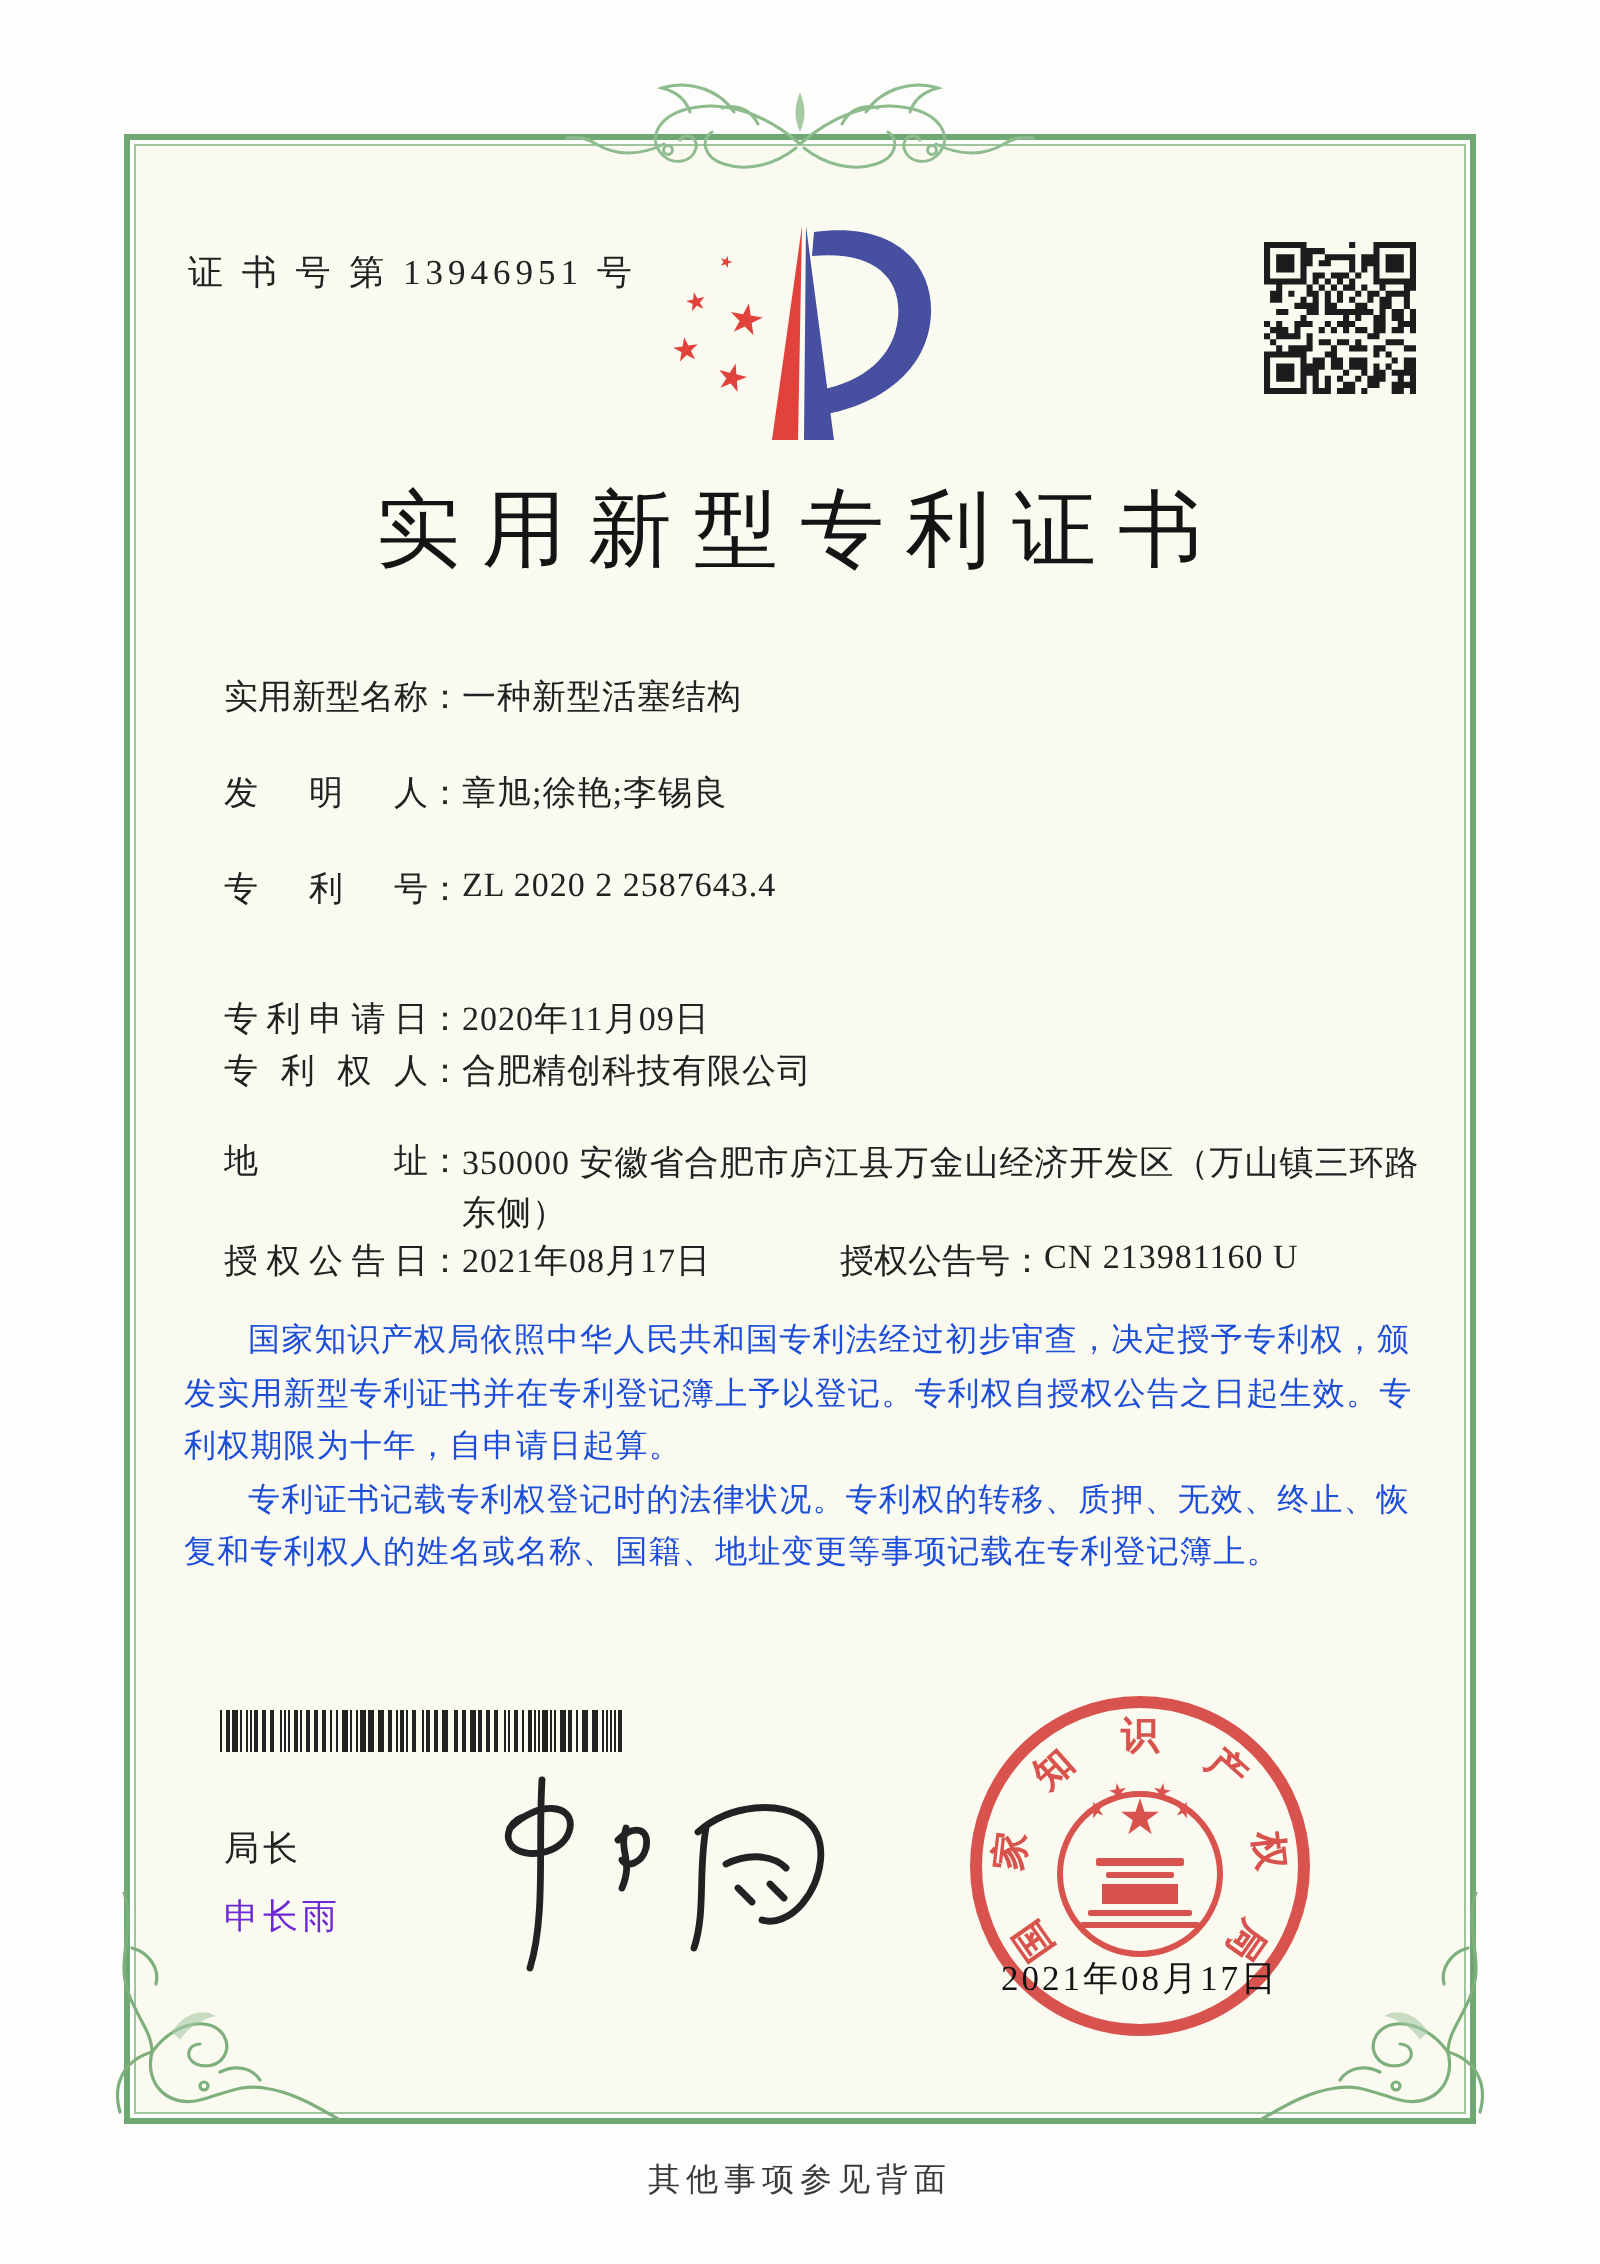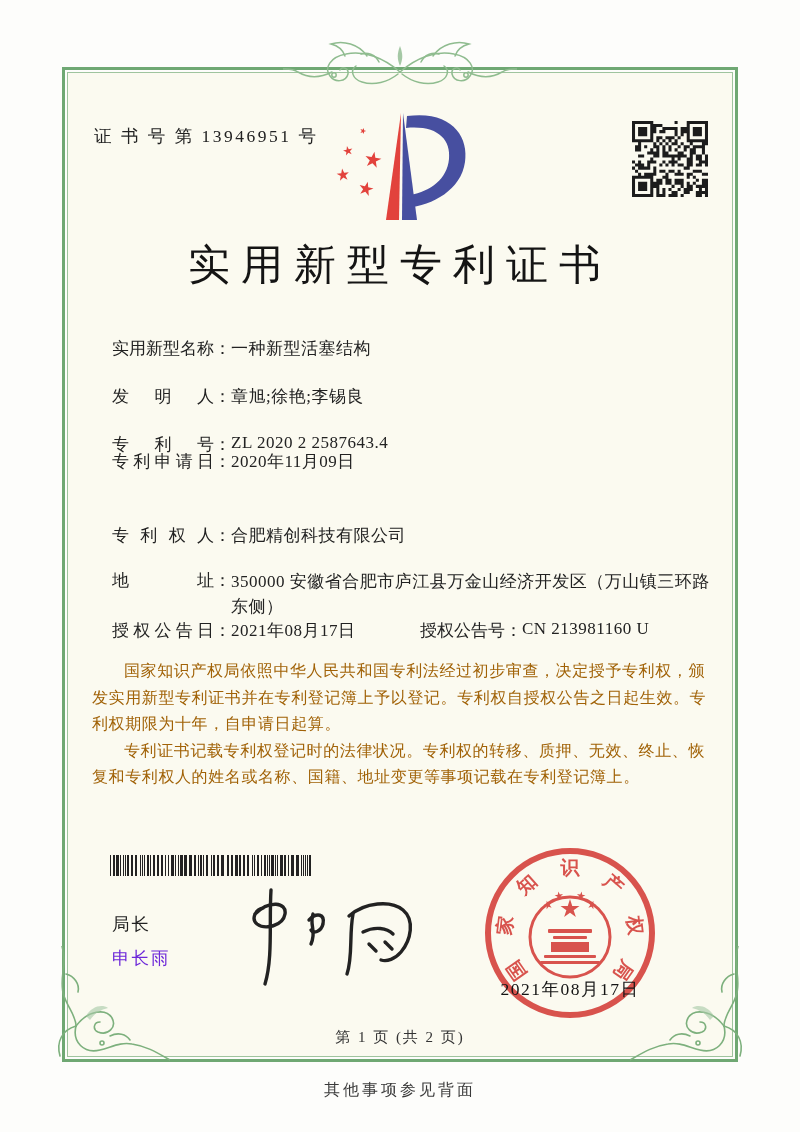--- a/index.html
+++ b/index.html
@@ -43,21 +43,21 @@
   .flabel{display:inline-block;width:102px;text-align:justify;text-align-last:justify;vertical-align:top;}
   .fcolon{display:inline-block;vertical-align:top;}
   .fvalue{display:inline-block;vertical-align:top;letter-spacing:0.5px;}
   .row.addr{white-space:normal;}
   .row.addr .fvalue{width:480px;line-height:25px;}
   .pair2{position:absolute;left:308px;top:0;white-space:nowrap;}
 
   
   .paras{
     position:absolute;left:92px;top:658px;width:620px;
-    font-size:16px;line-height:26.5px;letter-spacing:0.6px;color:#a16207;
+    font-size:16px;line-height:26.5px;letter-spacing:0.6px;color:#1d4ed8;
   }
   .paras p{margin:0;text-indent:2em;}
 
   
   .barcode{position:absolute;left:110px;top:855px;width:204px;height:21px;}
   .sig-title{position:absolute;left:112px;top:912px;font-size:17.5px;letter-spacing:2px;color:#222;}
   .sig-name{position:absolute;left:112px;top:946px;font-size:17.5px;letter-spacing:2px;color:#6d28d9;}
   .signature{position:absolute;left:225px;top:880px;width:200px;height:112px;}
 
   .seal{position:absolute;left:482px;top:845px;width:176px;height:176px;opacity:0.92;}
@@ -145,21 +145,21 @@
 
   <div class="row" style="top:337px">
     <span class="flabel">实用新型名称</span><span class="fcolon">：</span><span class="fvalue">一种新型活塞结构</span>
   </div>
   <div class="row" style="top:385px">
     <span class="flabel">发明人</span><span class="fcolon">：</span><span class="fvalue">章旭;徐艳;李锡良</span>
   </div>
   <div class="row" style="top:433px">
     <span class="flabel">专利号</span><span class="fcolon">：</span><span class="fvalue">ZL 2020 2 2587643.4</span>
   </div>
-  <div class="row" style="top:450px">
+  <div class="row" style="top:498px">
     <span class="flabel">专利申请日</span><span class="fcolon">：</span><span class="fvalue">2020年11月09日</span>
   </div>
   <div class="row" style="top:524px">
     <span class="flabel">专利权人</span><span class="fcolon">：</span><span class="fvalue">合肥精创科技有限公司</span>
   </div>
   <div class="row addr" style="top:569px">
     <span class="flabel">地址</span><span class="fcolon">：</span><span class="fvalue">350000 安徽省合肥市庐江县万金山经济开发区（万山镇三环路东侧）</span>
   </div>
   <div class="row" style="top:619px">
     <span class="flabel">授权公告日</span><span class="fcolon">：</span><span class="fvalue">2021年08月17日</span>
@@ -215,16 +215,15 @@
       <use href="#star" transform="translate(110,60) scale(4.5) rotate(18)"></use>
       <rect x="66" y="84" width="44" height="4" rx="1"></rect>
       <rect x="71" y="91" width="34" height="3" rx="1"></rect>
       <rect x="69" y="97" width="38" height="10"></rect>
       <rect x="62" y="110" width="52" height="3" rx="1"></rect>
       <rect x="58" y="116" width="60" height="3" rx="1"></rect>
     </g>
   </svg>
   <div class="seal-date">2021年08月17日</div>
 
-  <div class="page-num">第 1 页 (共 2 页)</div>
   <div class="back-note">其他事项参见背面</div>
 
 </div>
 
 </body></html>

